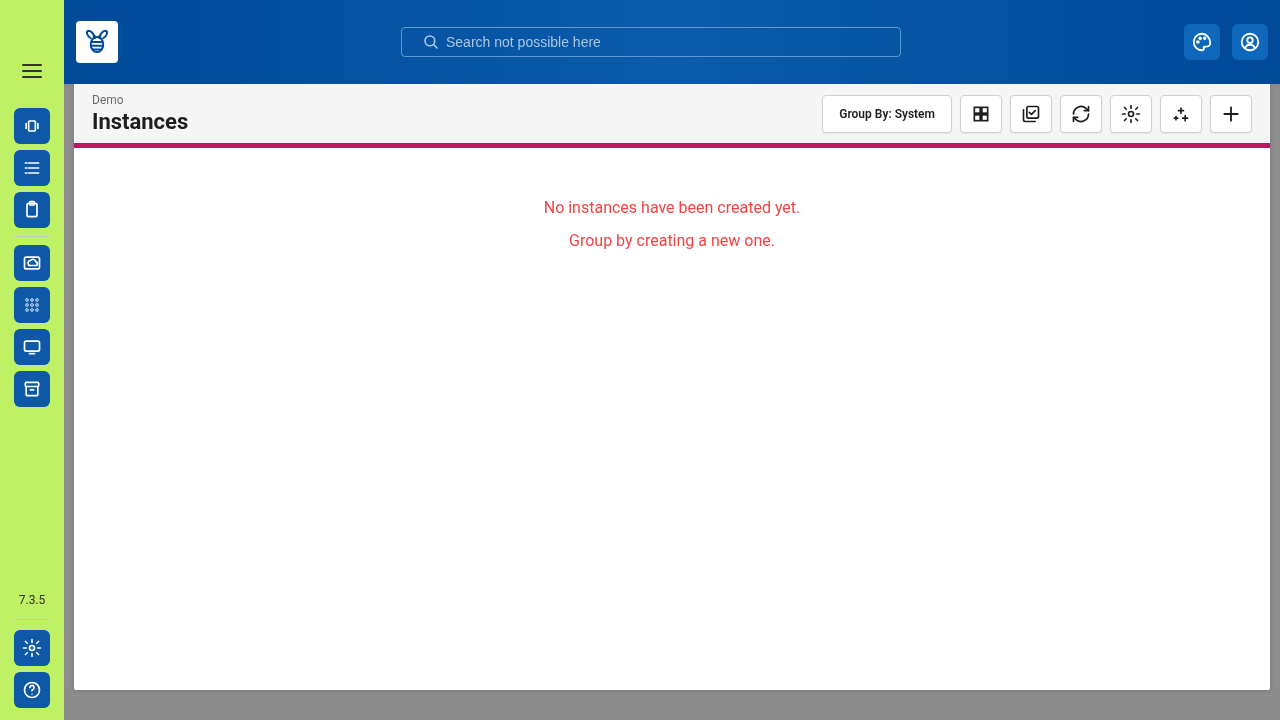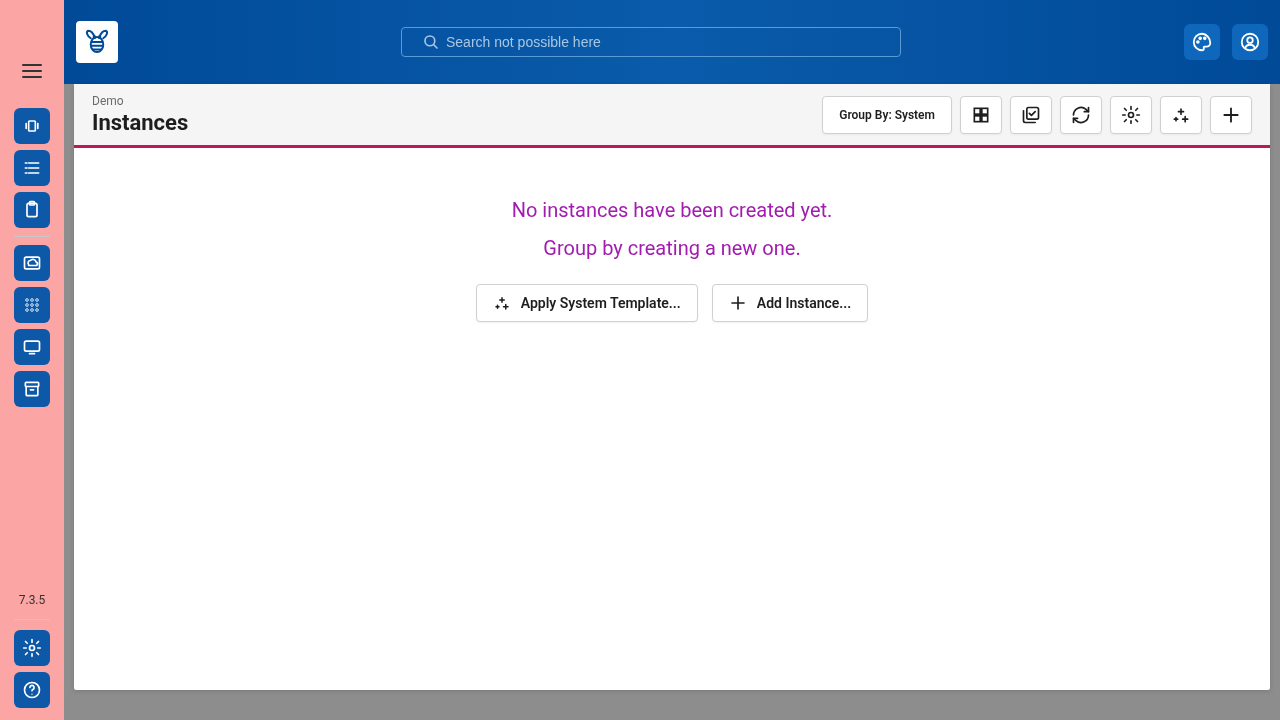--- a/index.html
+++ b/index.html
@@ -1,21 +1,21 @@
 <!DOCTYPE html>
 <html><head>
 <meta charset="utf-8">
 <style>
   * { box-sizing: border-box; margin: 0; padding: 0; }
   html, body { width: 1280px; height: 720px; font-family: "Segoe UI", Roboto, Arial, sans-serif; overflow: hidden; }
   body { display: flex; background: #8d8d8d; }
 
   
   .sidebar {
-    width: 64px; height: 720px; background: #fca5a5;
+    width: 64px; height: 720px; background: #bef264;
     display: flex; flex-direction: column; align-items: center;
     padding-top: 20px;
   }
   .hamburger-btn {
     width: 42px; height: 42px; display:flex; align-items:center; justify-content:center;
     cursor:pointer; border-radius:4px; margin-top:30px; margin-bottom:16px;
   }
   .nav-group { display:flex; flex-direction:column; gap:6px; align-items:center; }
   .nav-divider { width:36px; height:1px; background:#c5c9cc; margin:8px 0; }
   .nav-tile {
@@ -53,41 +53,41 @@
     display:flex; align-items:center; justify-content:center; cursor:pointer;
   }
 
   
   .content-card {
     margin:0 10px 0 10px; flex:1; background:#fff; border-radius:2px;
     display:flex; flex-direction:column; min-height:0; margin-bottom:30px;
     box-shadow: 0 1px 4px rgba(0,0,0,.15);
   }
   .card-header {
-    height:64px; background:#f5f5f5; border-bottom:3px solid #be185d;
+    height:64px; background:#f5f5f5; border-bottom:5px solid #be185d;
     display:flex; align-items:center; padding:0 18px; gap:10px;
   }
   .breadcrumb-wrap { display:flex; flex-direction:column; }
   .breadcrumb { font-size:12px; color:#6b6b6b; }
   .page-title { font-size:22px; font-weight:700; color:#1e1e1e; margin-top:2px; }
   .header-spacer { flex:1; }
   .hdr-btn {
     height:38px; min-width:38px; border:1px solid #d0d0d0; border-radius:4px; background:#fff;
     display:flex; align-items:center; justify-content:center; padding:0 10px; cursor:pointer;
     box-shadow:0 1px 2px rgba(0,0,0,.05);
   }
   .hdr-btn.text { font-size:12px; font-weight:600; color:#1e1e1e; padding:0 16px; }
   .hdr-actions { display:flex; gap:8px; align-items:center; }
 
   
   .empty-state {
     flex:1; display:flex; flex-direction:column; align-items:center;
     padding-top:50px; gap:14px;
   }
-  .empty-line { font-size:20px; color:#a21caf;text-align:center; }
+  .empty-line { font-size:16px; color:#ef4444;text-align:center; }
   .empty-actions { display:flex; gap:14px; margin-top:10px; }
   .ghost-btn {
     height:38px; border:1px solid #d0d0d0; border-radius:4px; background:#fff;
     display:flex; align-items:center; gap:10px; padding:0 16px; cursor:pointer;
     font-size:14px; font-weight:600; color:#1e1e1e;
     box-shadow:0 1px 2px rgba(0,0,0,.05);
   }
 
   svg { display:block; }
 </style>
@@ -264,29 +264,15 @@
           <svg width="20" height="20" viewBox="0 0 24 24" fill="none" stroke="#1e1e1e" stroke-width="2.2" stroke-linecap="round">
               <path d="M12 4v16M4 12h16"></path>
             </svg>
         </div>
       </div>
     </div>
 
     <div class="empty-state">
       <div class="empty-line">No instances have been created yet.</div>
       <div class="empty-line">Group by creating a new one.</div>
-      <div class="empty-actions">
-        <div class="ghost-btn">
-          <svg width="18" height="18" viewBox="0 0 24 24" fill="none" stroke="#1e1e1e" stroke-width="2" stroke-linecap="round" stroke-linejoin="round">
-              <path d="M12 5v6M9 8h6M6 15v4M4 17h4M17 14v6M14 17h6"></path>
-            </svg>
-          <span>Apply System Template...</span>
-        </div>
-        <div class="ghost-btn">
-          <svg width="18" height="18" viewBox="0 0 24 24" fill="none" stroke="#1e1e1e" stroke-width="2.2" stroke-linecap="round">
-              <path d="M12 4v16M4 12h16"></path>
-            </svg>
-          <span>Add Instance...</span>
-        </div>
-      </div>
     </div>
   </div>
 </div>
 
 </body></html>

